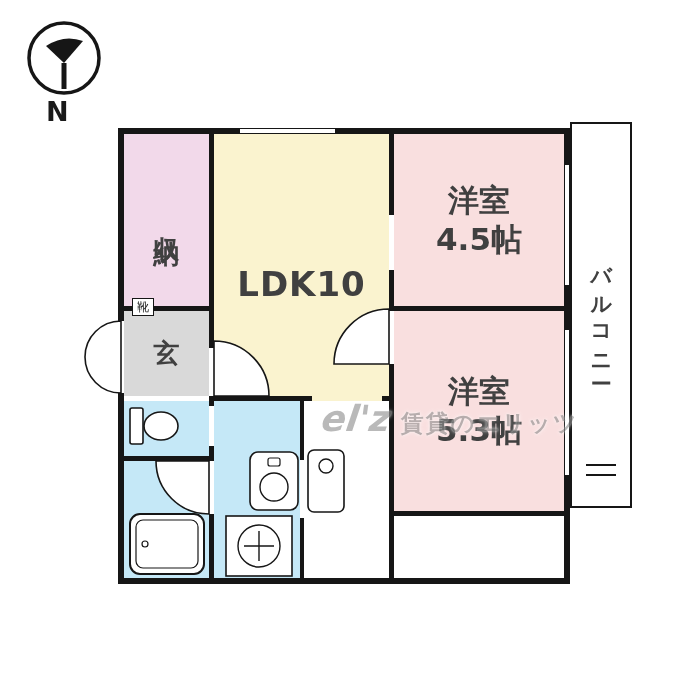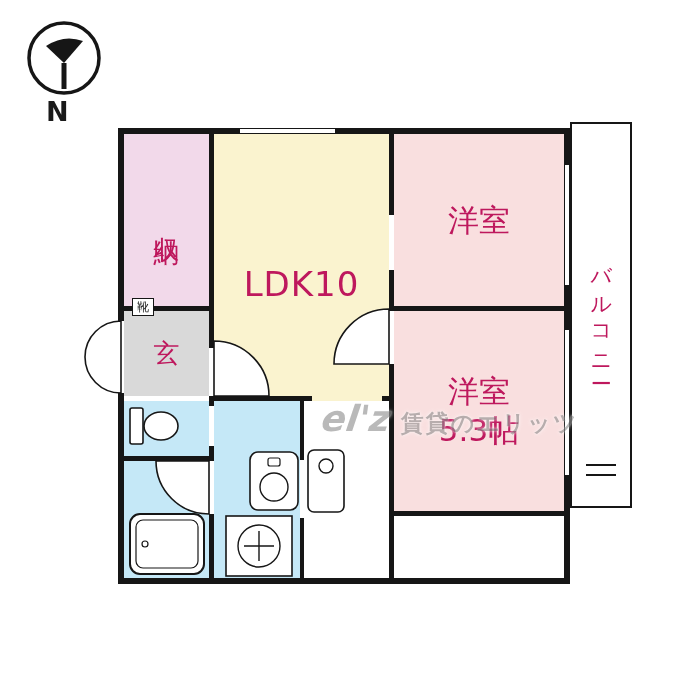--- a/index.html
+++ b/index.html
@@ -1,21 +1,21 @@
 <!DOCTYPE html>
 <html><head>
 <meta charset="utf-8">
 <style>
   html,body{margin:0;padding:0;background:#ffffff;}
   #canvas{
     position:relative;width:700px;height:700px;background:#ffffff;overflow:hidden;
     font-family:"DejaVu Sans","Liberation Sans",sans-serif;color:#1a1a1a;
   }
   .room{position:absolute;display:flex;align-items:center;justify-content:center;z-index:1;}
-  .room-label{font-weight:400;color:#be185d;text-align:left;line-height:1.25;z-index:5;}
+  .room-label{font-weight:700;color:#404040;text-align:left;line-height:1.25;z-index:5;}
   .v{writing-mode:vertical-rl;letter-spacing:4px;}
   .wall{position:absolute;background:#161616;z-index:3;}
   .thinwall{position:absolute;background:#161616;z-index:3;}
   .window{position:absolute;background:#ffffff;z-index:3;box-sizing:border-box;}
   .win-h{border-top:1.6px solid #161616;border-bottom:1.6px solid #161616;}
   .win-v{border-left:1.6px solid #161616;border-right:1.6px solid #161616;}
   #balcony{
     position:absolute;left:570px;top:122px;width:62px;height:386px;
     background:#ffffff;border:2px solid #161616;box-sizing:border-box;z-index:0;
     display:flex;align-items:center;justify-content:center;
@@ -62,20 +62,21 @@
   <div class="room" style="left:124px;top:134px;width:85px;height:172px;background:#f2d9ea;">
     <div class="room-label lbl-md v">収納</div>
   </div>
 
   <div class="room" style="left:214px;top:134px;width:175px;height:301px;background:#faf3cf;">
     <div class="room-label lbl-ldk">LDK10</div>
   </div>
 
   <div class="room" style="left:394px;top:134px;width:170px;height:172px;background:#f9dfdf;flex-direction:column;">
     <div class="room-label lbl-lg">洋室</div>
+    <div class="room-label lbl-lg">4.5帖</div>
   </div>
 
   <div class="room" style="left:394px;top:311px;width:170px;height:200px;background:#f9dfdf;flex-direction:column;">
     <div class="room-label lbl-lg">洋室</div>
     <div class="room-label lbl-lg">5.3帖</div>
   </div>
 
 
   <div class="room" style="left:124px;top:311px;width:85px;height:85px;background:#d9d9d9;">
     <div class="room-label lbl-md">玄</div>

